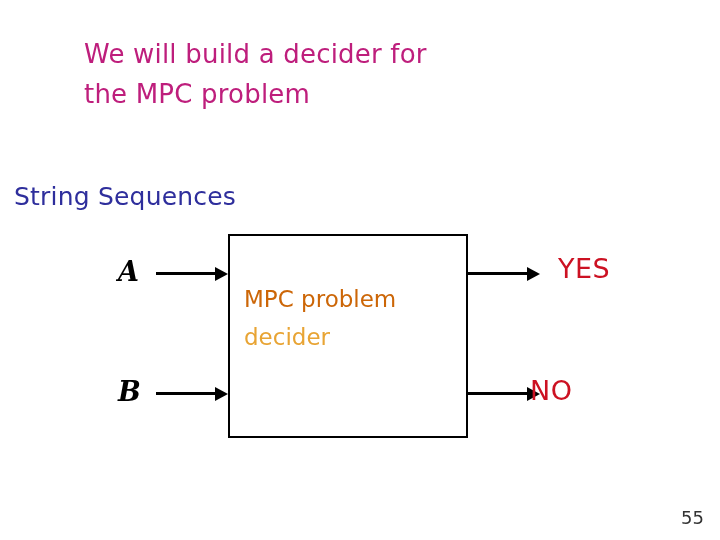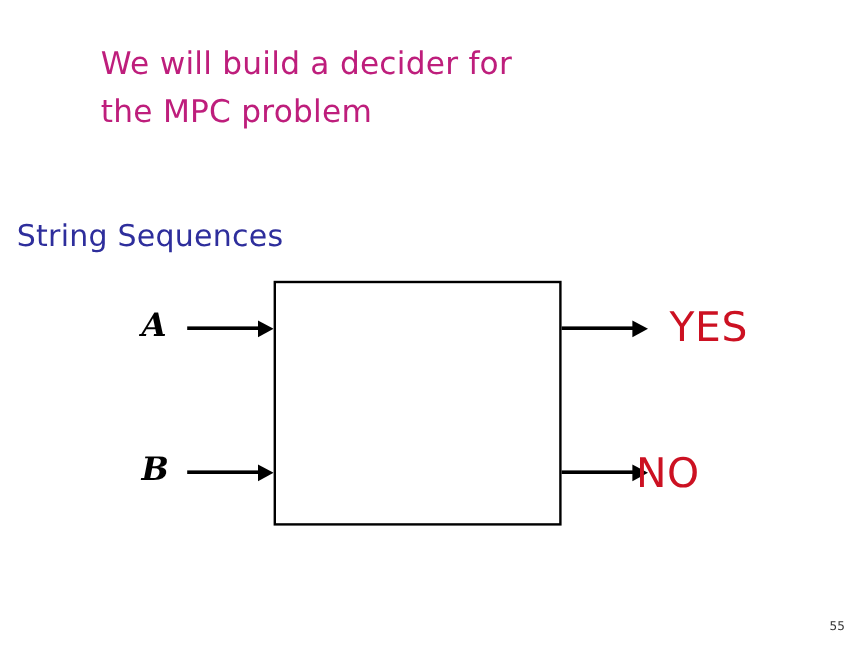--- a/index.html
+++ b/index.html
@@ -79,21 +79,21 @@
     line-height: 1;
   }
   #label-a { left: 118px; top: 258px; }
   #label-b { left: 118px; top: 378px; }
 
   
   .out-label {
     position: absolute;
     color: #CC1122;
     font-family: "DejaVu Sans", sans-serif;
-    font-size: 34px;
+    font-size: 27px;
     font-weight: 400;
     letter-spacing: 0.5px;
   }
   #out-yes { left: 558px; top: 253px; }
   #out-no  { left: 530px; top: 375px; }
 
   
   .arrow {
     position: absolute;
     height: 14px;
@@ -123,21 +123,21 @@
   #arrow-in-a .head, #arrow-in-b .head,
   #arrow-out-yes .head, #arrow-out-no .head { left: 59px; }
 
   
   #page-number {
     position: absolute;
     right: 16px;
     bottom: 12px;
     color: #333333;
     font-family: "DejaVu Sans", sans-serif;
-    font-size: 10px;
+    font-size: 18px;
   }
 </style>
 </head>
 <body>
 
 <div id="slide">
 
   <div id="title">We will build a decider for
 the MPC problem</div>
 
@@ -153,20 +153,24 @@
     <span class="head"></span>
   </div>
 
   <div id="arrow-in-b" class="arrow">
     <span class="shaft"></span>
     <span class="head"></span>
   </div>
 
   <div id="decider-box"></div>
 
+  <div id="decider-label">
+    <span class="line-a">MPC problem</span>
+    <span class="line-b">decider</span>
+  </div>
 
   <div id="arrow-out-yes" class="arrow">
     <span class="shaft"></span>
     <span class="head"></span>
   </div>
 
   <div id="arrow-out-no" class="arrow">
     <span class="shaft"></span>
     <span class="head"></span>
   </div>

